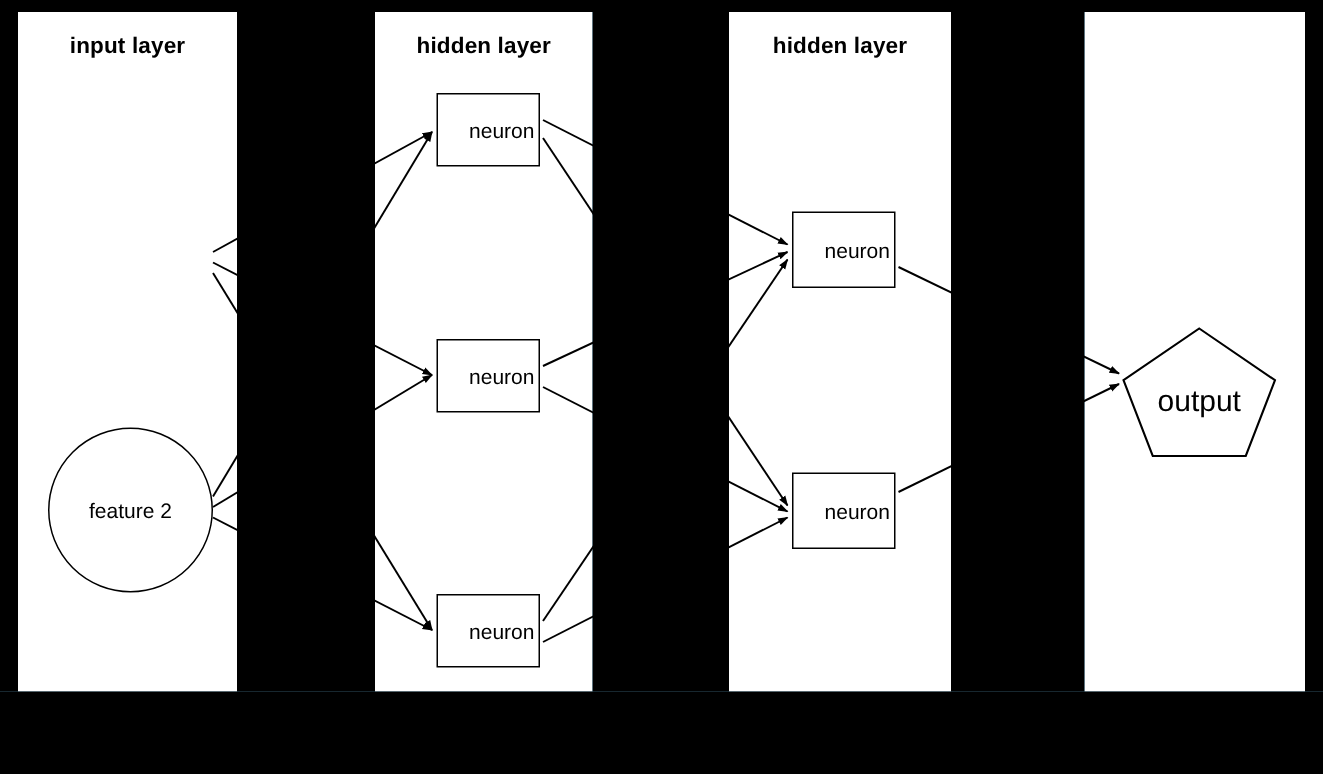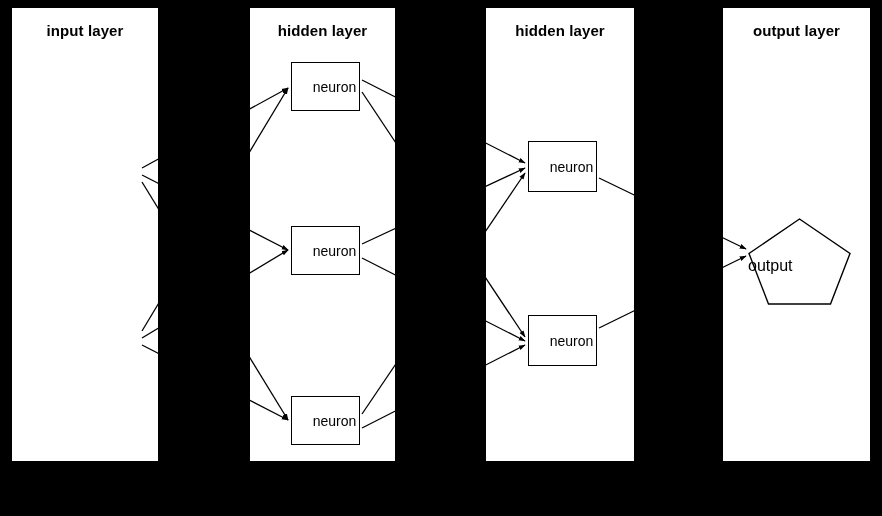--- a/index.html
+++ b/index.html
@@ -59,23 +59,23 @@
     color: #000000;
   }
   .node.circle { border-radius: 50%; }
   .node.box { border-radius: 0; padding-left: 18px; }
   .pentagon-wrap {
     position: absolute;
   }
   .pentagon-label {
     position: absolute;
     width: 100%;
-    text-align: left;
+    text-align: center;
     font-family: "Liberation Sans", sans-serif;
-    font-size: 16px;
+    font-size: 20px;
     color: #000000;
   }
 </style>
 </head>
 <body>
 
 <div id="canvas">
 
   <svg id="edges" viewBox="0 0 882 516" xmlns="http://www.w3.org/2000/svg"></svg>
 
@@ -102,22 +102,22 @@
       <line x1="362" y1="258" x2="525" y2="341" stroke="#000000" stroke-width="1.3" marker-end="url(#arrow)"></line>
       <line x1="362" y1="414" x2="525" y2="173" stroke="#000000" stroke-width="1.3" marker-end="url(#arrow)"></line>
       <line x1="362" y1="428" x2="525" y2="345" stroke="#000000" stroke-width="1.3" marker-end="url(#arrow)"></line>
       <line x1="599" y1="178" x2="746" y2="249" stroke="#000000" stroke-width="1.3" marker-end="url(#arrow)"></line>
       <line x1="599" y1="328" x2="746" y2="256" stroke="#000000" stroke-width="1.3" marker-end="url(#arrow)"></line>
     </svg>
 
   <div class="layer-title" style="left:12px; top:22px; width:146px;">input layer</div>
   <div class="layer-title" style="left:250px; top:22px; width:145px;">hidden layer</div>
   <div class="layer-title" style="left:486px; top:22px; width:148px;">hidden layer</div>
-  <div class="layer-title" style="left:723px; top:22px; width:147px;">output layer</div>
 
+  <div class="node circle" style="left:32px; top:285px; width:110px; height:110px;">feature 2</div>
 
   <div class="node box" style="left:291px; top:62px; width:69px; height:49px;">neuron</div>
   <div class="node box" style="left:291px; top:226px; width:69px; height:49px;">neuron</div>
   <div class="node box" style="left:291px; top:396px; width:69px; height:49px;">neuron</div>
 
   <div class="node box" style="left:528px; top:141px; width:69px; height:51px;">neuron</div>
   <div class="node box" style="left:528px; top:315px; width:69px; height:51px;">neuron</div>
 
   <div class="pentagon-wrap" style="left:748px; top:218px; width:103px; height:87px;">
     <svg width="103" height="87" viewBox="0 0 103 87" xmlns="http://www.w3.org/2000/svg">

